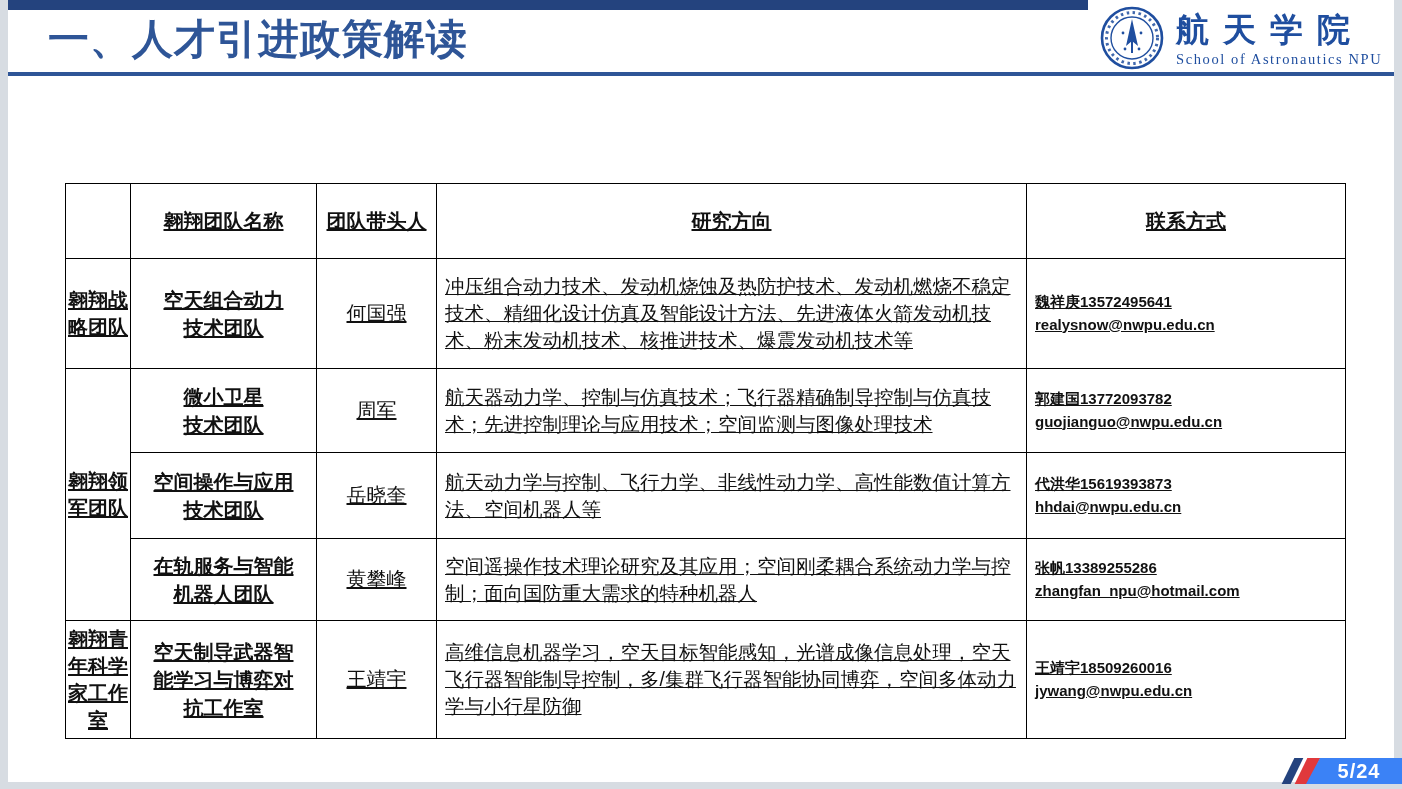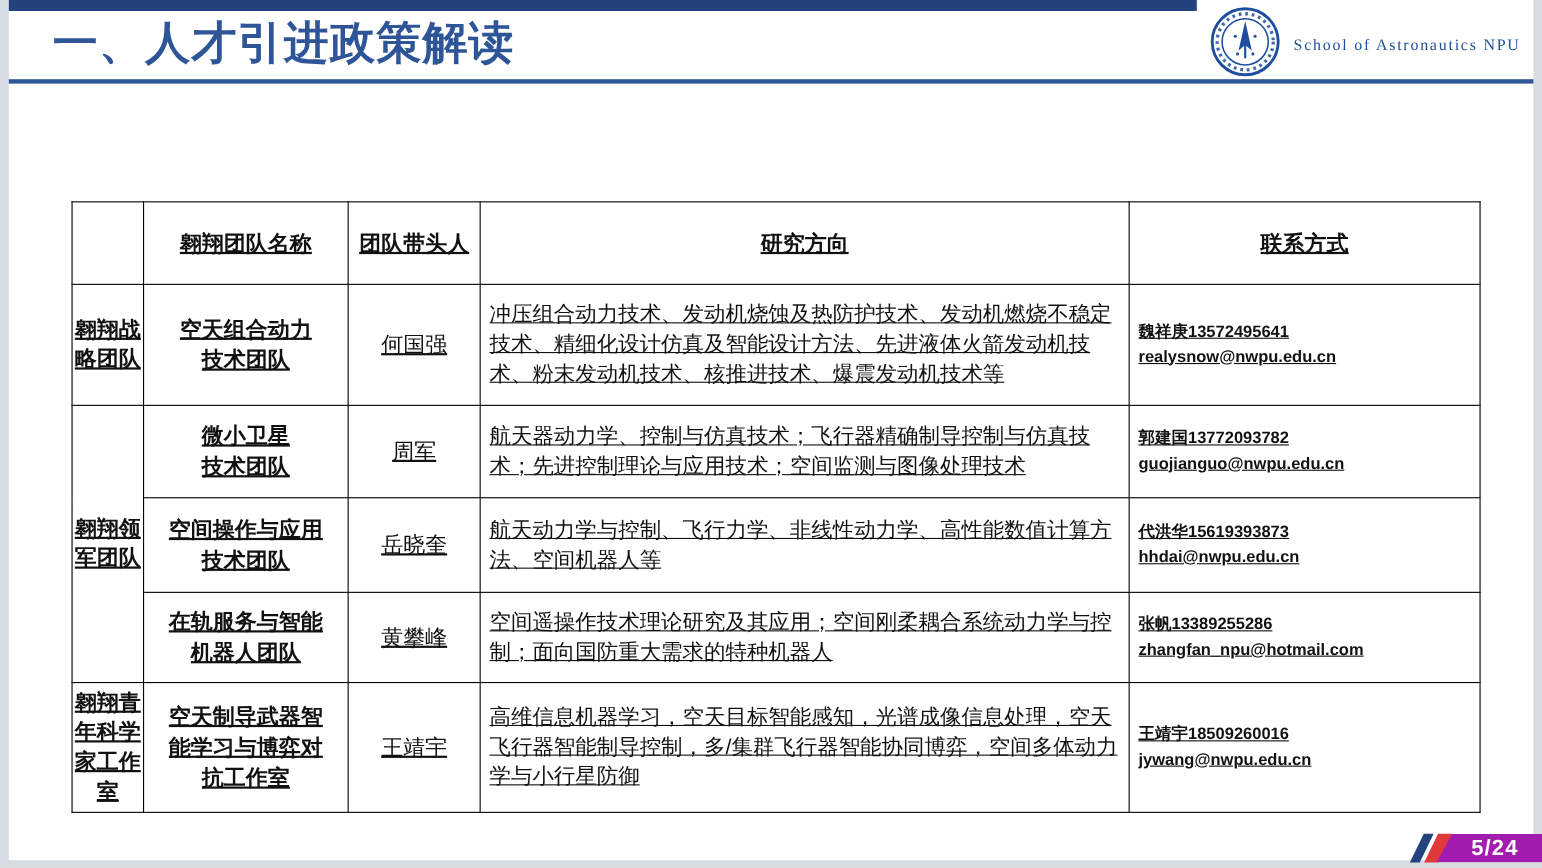--- a/index.html
+++ b/index.html
@@ -27,21 +27,21 @@
   table.teams th,table.teams td{border:1.6px solid #000;vertical-align:middle;
     color:#111;overflow:hidden;text-decoration:underline;}
   table.teams th{font-size:20px;font-weight:bold;text-align:center;}
   tr.rh{height:75px}tr.r1{height:110px}tr.r2{height:84px}
   tr.r3{height:86px}tr.r4{height:82px}tr.r5{height:118px}
   td.group{font-weight:bold;font-size:20px;text-align:center;line-height:1.35;padding:0 1px;margin-left:12px;}
   td.team{font-weight:bold;font-size:20px;text-align:center;white-space:pre-line;line-height:1.4;}
   td.leader{font-size:20px;text-align:center;}
   td.research{font-size:19.5px;text-align:left;padding:4px 8px;line-height:1.38;}
   td.contact{font-size:15px;font-weight:600;padding:4px 8px;line-height:1.5;word-break:break-all;}
-  .page-badge{position:absolute;right:0;top:758px;width:86px;height:26px;background:#a21caf;
+  .page-badge{position:absolute;right:0;top:758px;width:86px;height:26px;background:#3b82f6;
     clip-path:polygon(14px 0,100% 0,100% 100%,0 100%);display:flex;align-items:center;
     justify-content:center;padding-left:10px;}
   .page-num{color:#fff;font-weight:bold;font-size:20px;letter-spacing:1px;}
   .stripe{position:absolute;top:758px;height:26px;transform:skewX(-26deg);}
   .stripe.blue{left:1288px;width:9px;background:#24437e;}
   .stripe.red{left:1301px;width:13px;background:#e0393c;}
 </style>
 </head>
 <body>
 
@@ -59,20 +59,21 @@
           <circle cx="32" cy="32" r="25.5" fill="none" stroke="#1f4e9f" stroke-width="3" stroke-dasharray="2.5 3.5" opacity="0.85"></circle>
           <path d="M32 13 L26 40 L32 35 L38 40 Z" fill="#1f4e9f"></path>
           <path d="M32 35 L32 47" stroke="#1f4e9f" stroke-width="2"></path>
           <circle cx="23" cy="27" r="1.4" fill="#1f4e9f"></circle>
           <circle cx="41" cy="27" r="1.4" fill="#1f4e9f"></circle>
           <circle cx="25" cy="43" r="1.4" fill="#1f4e9f"></circle>
           <circle cx="39" cy="43" r="1.4" fill="#1f4e9f"></circle>
         </svg>
       </span>
       <span class="logo-text">
+        <span class="logo-cn">航天学院</span>
         <span class="logo-en">School of Astronautics NPU</span>
       </span>
     </div>
 
     <div class="header-rule"></div>
 
 
     <table class="teams">
       <colgroup>
           <col class="c1">

